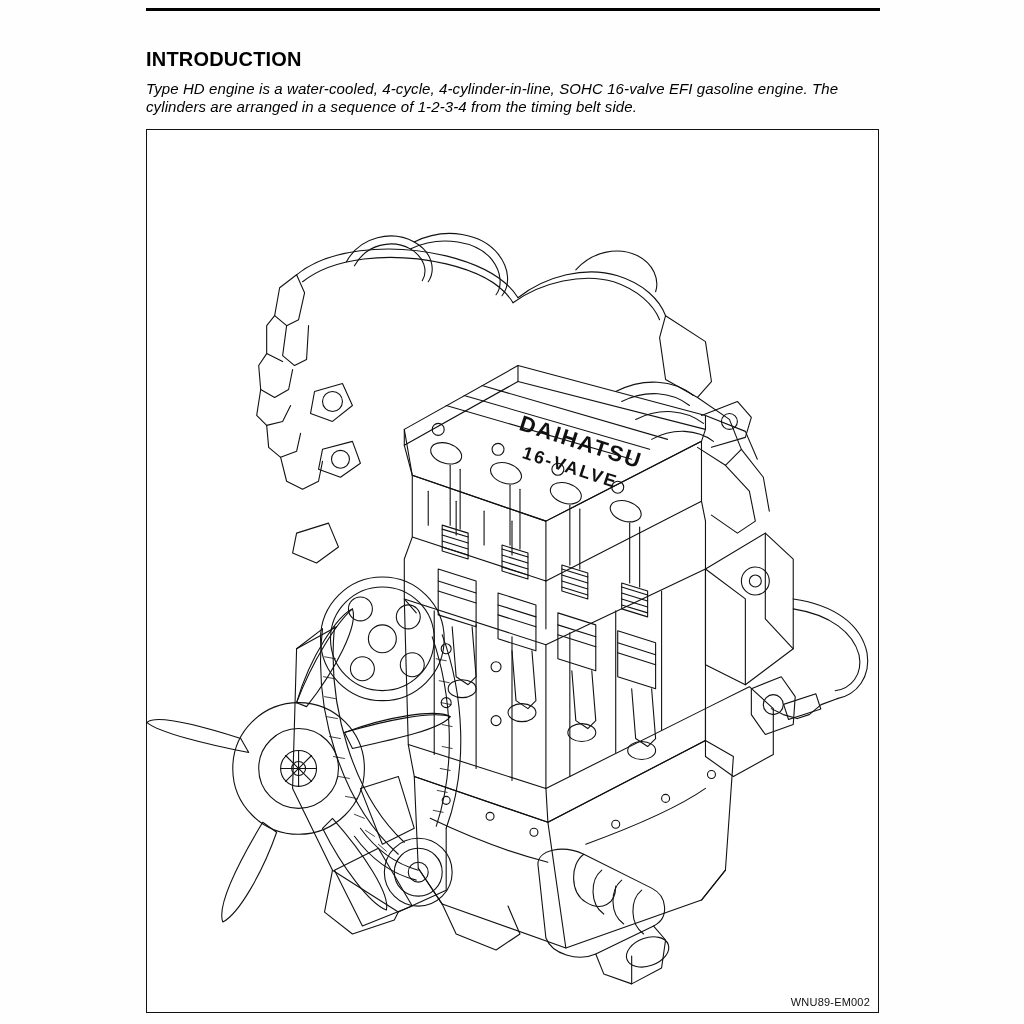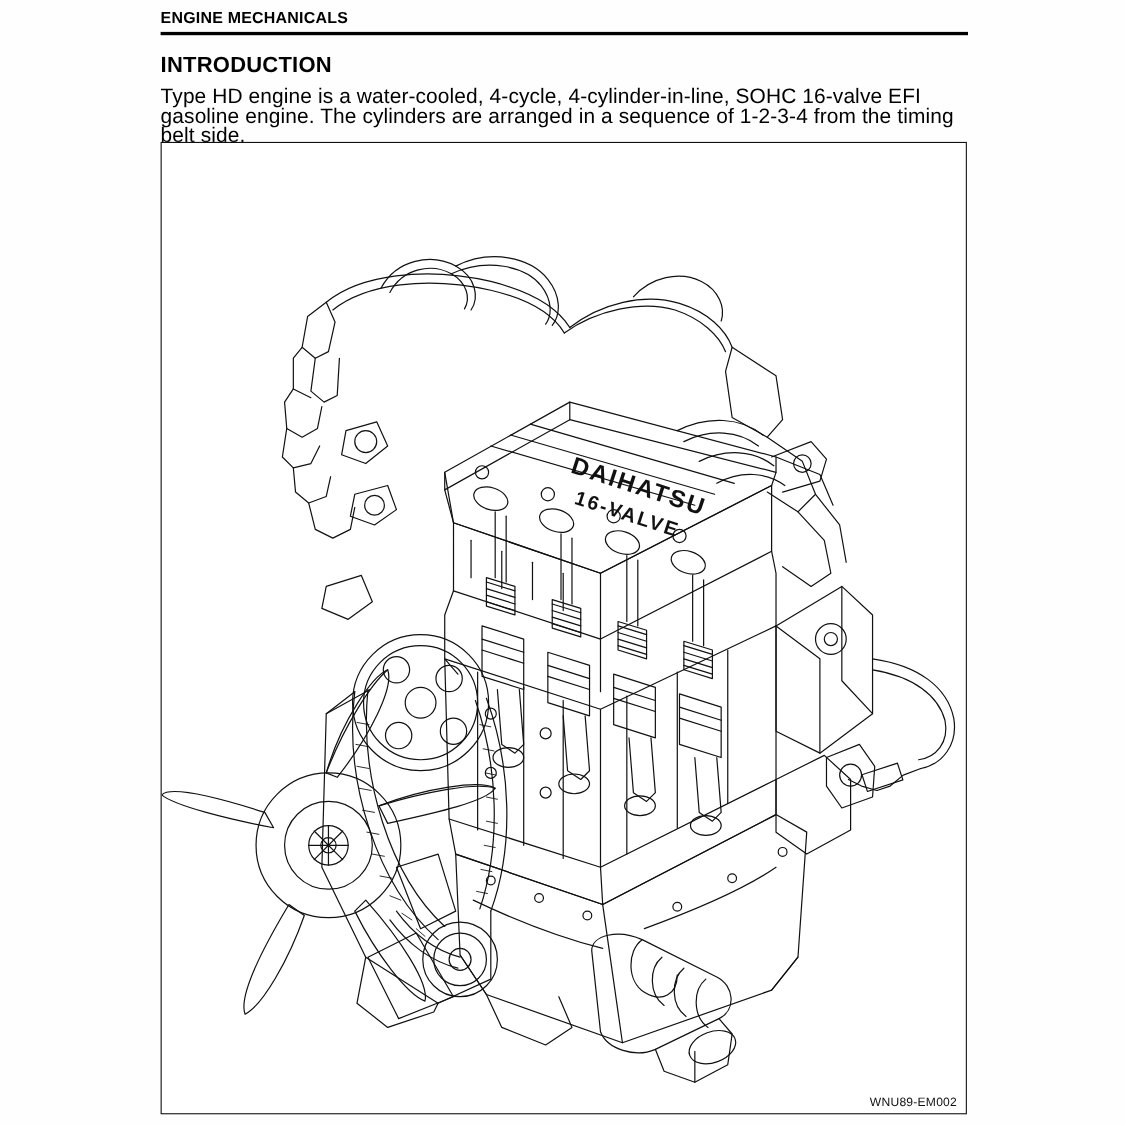--- a/index.html
+++ b/index.html
@@ -54,23 +54,24 @@
     letter-spacing: 0.2px;
     text-align: right;
   }
 
   
   .body-text {
     position: absolute;
     left: 146px;
     top: 80px;
     width: 734px;
-    font-size: 19px;
+    font-size: 15px;
     line-height: 17.5px;
     letter-spacing: 0.1px;
+    font-style: italic;
   }
 
   
   .figure {
     position: absolute;
     left: 146px;
     top: 129px;
     width: 733px;
     height: 884px;
     border: 1.6px solid #111;
@@ -95,21 +96,20 @@
   .fig-label {
     font-family: "Liberation Sans", sans-serif;
   }
 </style>
 </head>
 <body>
 
 <div class="page">
 
   <div class="header">
-    <div class="header-title">ENGINE MECHANICALS</div>
     <div class="header-rule"></div>
   </div>
 
   <div class="section-title">INTRODUCTION</div>
 
   <div class="body-text">Type HD engine is a water-cooled, 4-cycle, 4-cylinder-in-line, SOHC 16-valve EFI gasoline engine. The cylinders are arranged in a sequence of 1-2-3-4 from the timing belt side.</div>
 
   <div class="figure">
 
     <svg class="figure-svg" viewBox="0 0 733 884" preserveAspectRatio="xMidYMid meet">

